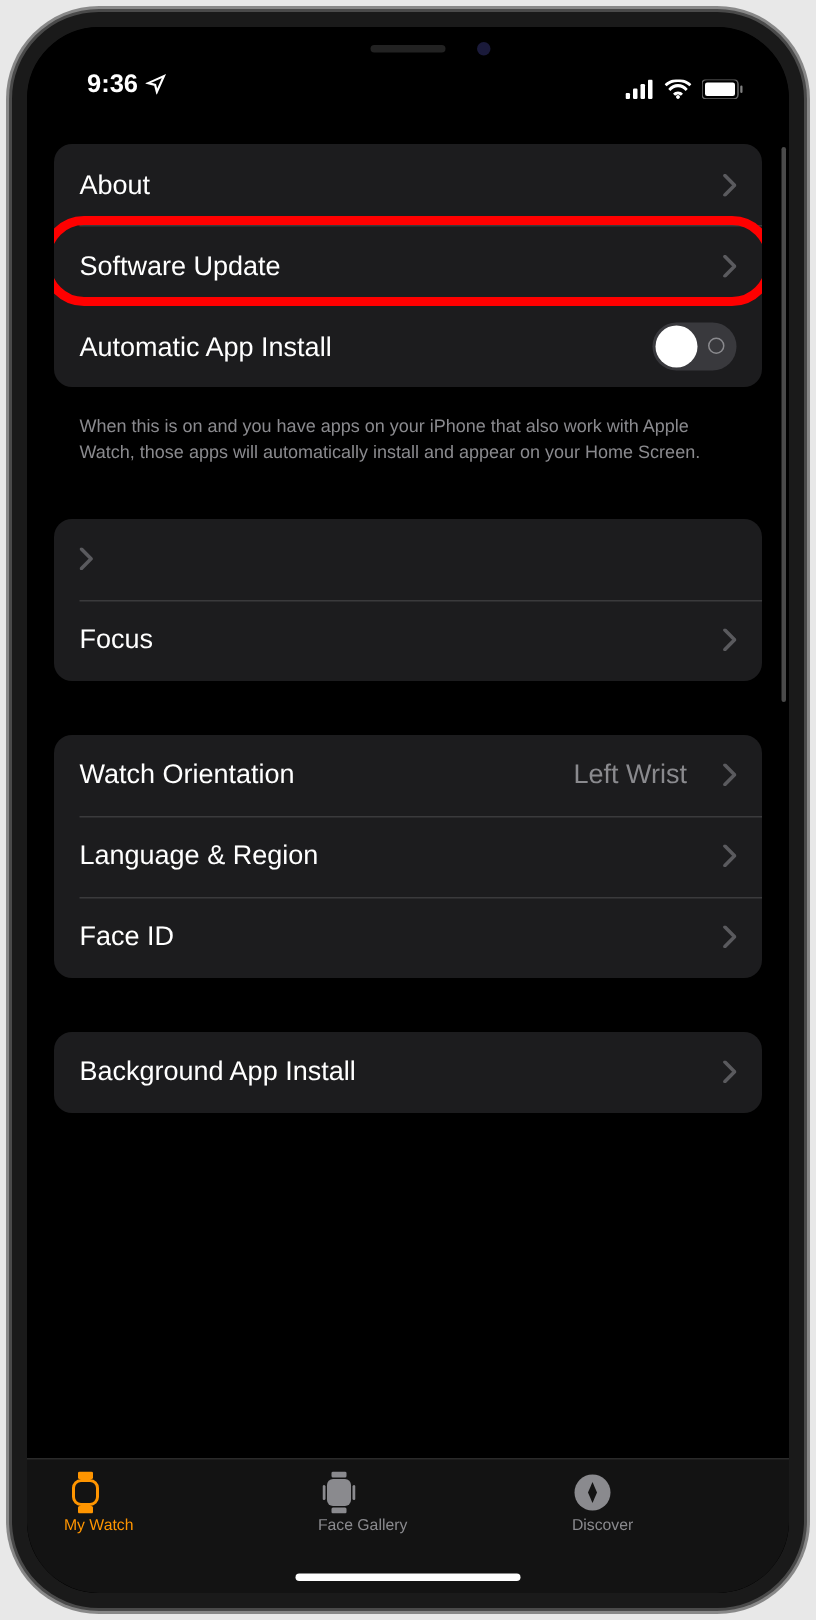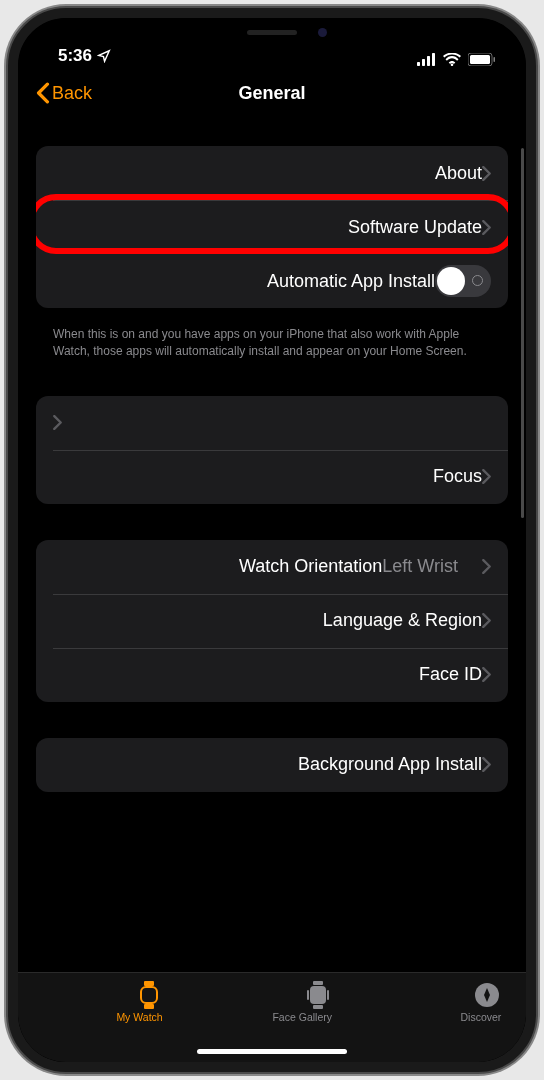--- a/index.html
+++ b/index.html
@@ -120,21 +120,20 @@
       width: 3px;
       height: 370px;
       background: #4a4a4a;
       border-radius: 2px;
     }
     .section {
       background: #1c1c1e;
       border-radius: 12px;
       margin-bottom: 36px;
       overflow: hidden;
-      text-align: right;
     }
     .row {
       min-height: 54px;
       display: flex;
       align-items: center;
       padding: 0 17px;
       position: relative;
       color: #fff;
       font-size: 18px;
     }
@@ -202,21 +201,21 @@
       background: #131313;
       display: flex;
       justify-content: space-around;
       align-items: flex-start;
       padding-top: 8px;
       border-top: 1px solid #2a2a2a;
     }
     .tab {
       display: flex;
       flex-direction: column;
-      align-items: flex-end;
+      align-items: flex-start;
       gap: 2px;
       width: 120px;
     }
     .tab-icon {
       width: 28px;
       height: 28px;
       display: flex;
       align-items: center;
       justify-content: center;
     }
@@ -243,21 +242,21 @@
 
 <div class="device">
   <div class="screen">
     <div class="notch">
       <div class="speaker"></div>
       <div class="camera"></div>
     </div>
 
     <div class="status-bar">
       <div class="status-time">
-        <span>5:36</span>
+        <span>9:36</span>
         <svg width="14" height="14" viewBox="0 0 24 24" fill="none" stroke="#fff" stroke-width="2.5">
             <path d="M3 11l18-8-8 18-2-8-8-2z"></path>
           </svg>
       </div>
       <div class="status-icons">
         <svg width="19" height="13" viewBox="0 0 19 13">
             <rect x="0" y="9" width="3" height="4" fill="#fff" rx="0.8"></rect>
             <rect x="5" y="6" width="3" height="7" fill="#fff" rx="0.8"></rect>
             <rect x="10" y="3" width="3" height="10" fill="#fff" rx="0.8"></rect>
             <rect x="15" y="0" width="3" height="13" fill="#fff" rx="0.8"></rect>
@@ -266,29 +265,20 @@
             <path d="M9 13c-.7 0-1.3-.6-1.3-1.3s.6-1.3 1.3-1.3 1.3.6 1.3 1.3S9.7 13 9 13zm-3.3-3.5C6.5 8.6 7.7 8 9 8s2.5.6 3.3 1.5l-1.4 1.4C10.4 10.4 9.7 10 9 10s-1.4.4-1.9.9l-1.4-1.4zM2.5 6.3C4.2 4.2 6.5 3 9 3s4.8 1.2 6.5 3.3l-1.4 1.4C12.8 6.1 11 5.2 9 5.2S5.2 6.1 3.9 7.7L2.5 6.3zM0 3.1C2.3.9 5.5-.4 9-.4s6.7 1.3 9 3.5l-1.4 1.4C14.7 2.6 12 1.6 9 1.6S3.3 2.6 1.4 4.5L0 3.1z" transform="translate(0,0)"></path>
           </svg>
         <svg width="28" height="13" viewBox="0 0 28 13">
             <rect x="0" y="0" width="24" height="13" rx="3" fill="none" stroke="#fff" stroke-opacity="0.4" stroke-width="1"></rect>
             <rect x="2" y="2" width="20" height="9" rx="1.5" fill="#fff"></rect>
             <rect x="25.5" y="4" width="1.5" height="5" rx="0.8" fill="#fff" fill-opacity="0.5"></rect>
           </svg>
       </div>
     </div>
 
-    <div class="nav-bar">
-      <div class="back-btn">
-        <svg width="14" height="22" viewBox="0 0 12 20" fill="none" stroke="#ff9500" stroke-width="3" stroke-linecap="round" stroke-linejoin="round">
-            <polyline points="10,2 2,10 10,18"></polyline>
-          </svg>
-        <span>Back</span>
-      </div>
-      <div class="nav-title">General</div>
-    </div>
 
     <div class="content">
       <div class="scroll-indicator"></div>
 
       <div class="section" style="position:relative;">
         <div class="row">
           <span class="row-label">About</span>
           <svg class="chevron" width="9" height="15" viewBox="0 0 8 14" fill="none" stroke="#5a5a5e" stroke-width="2.2" stroke-linecap="round" stroke-linejoin="round">
               <polyline points="1,1 7,7 1,13"></polyline>
             </svg>

